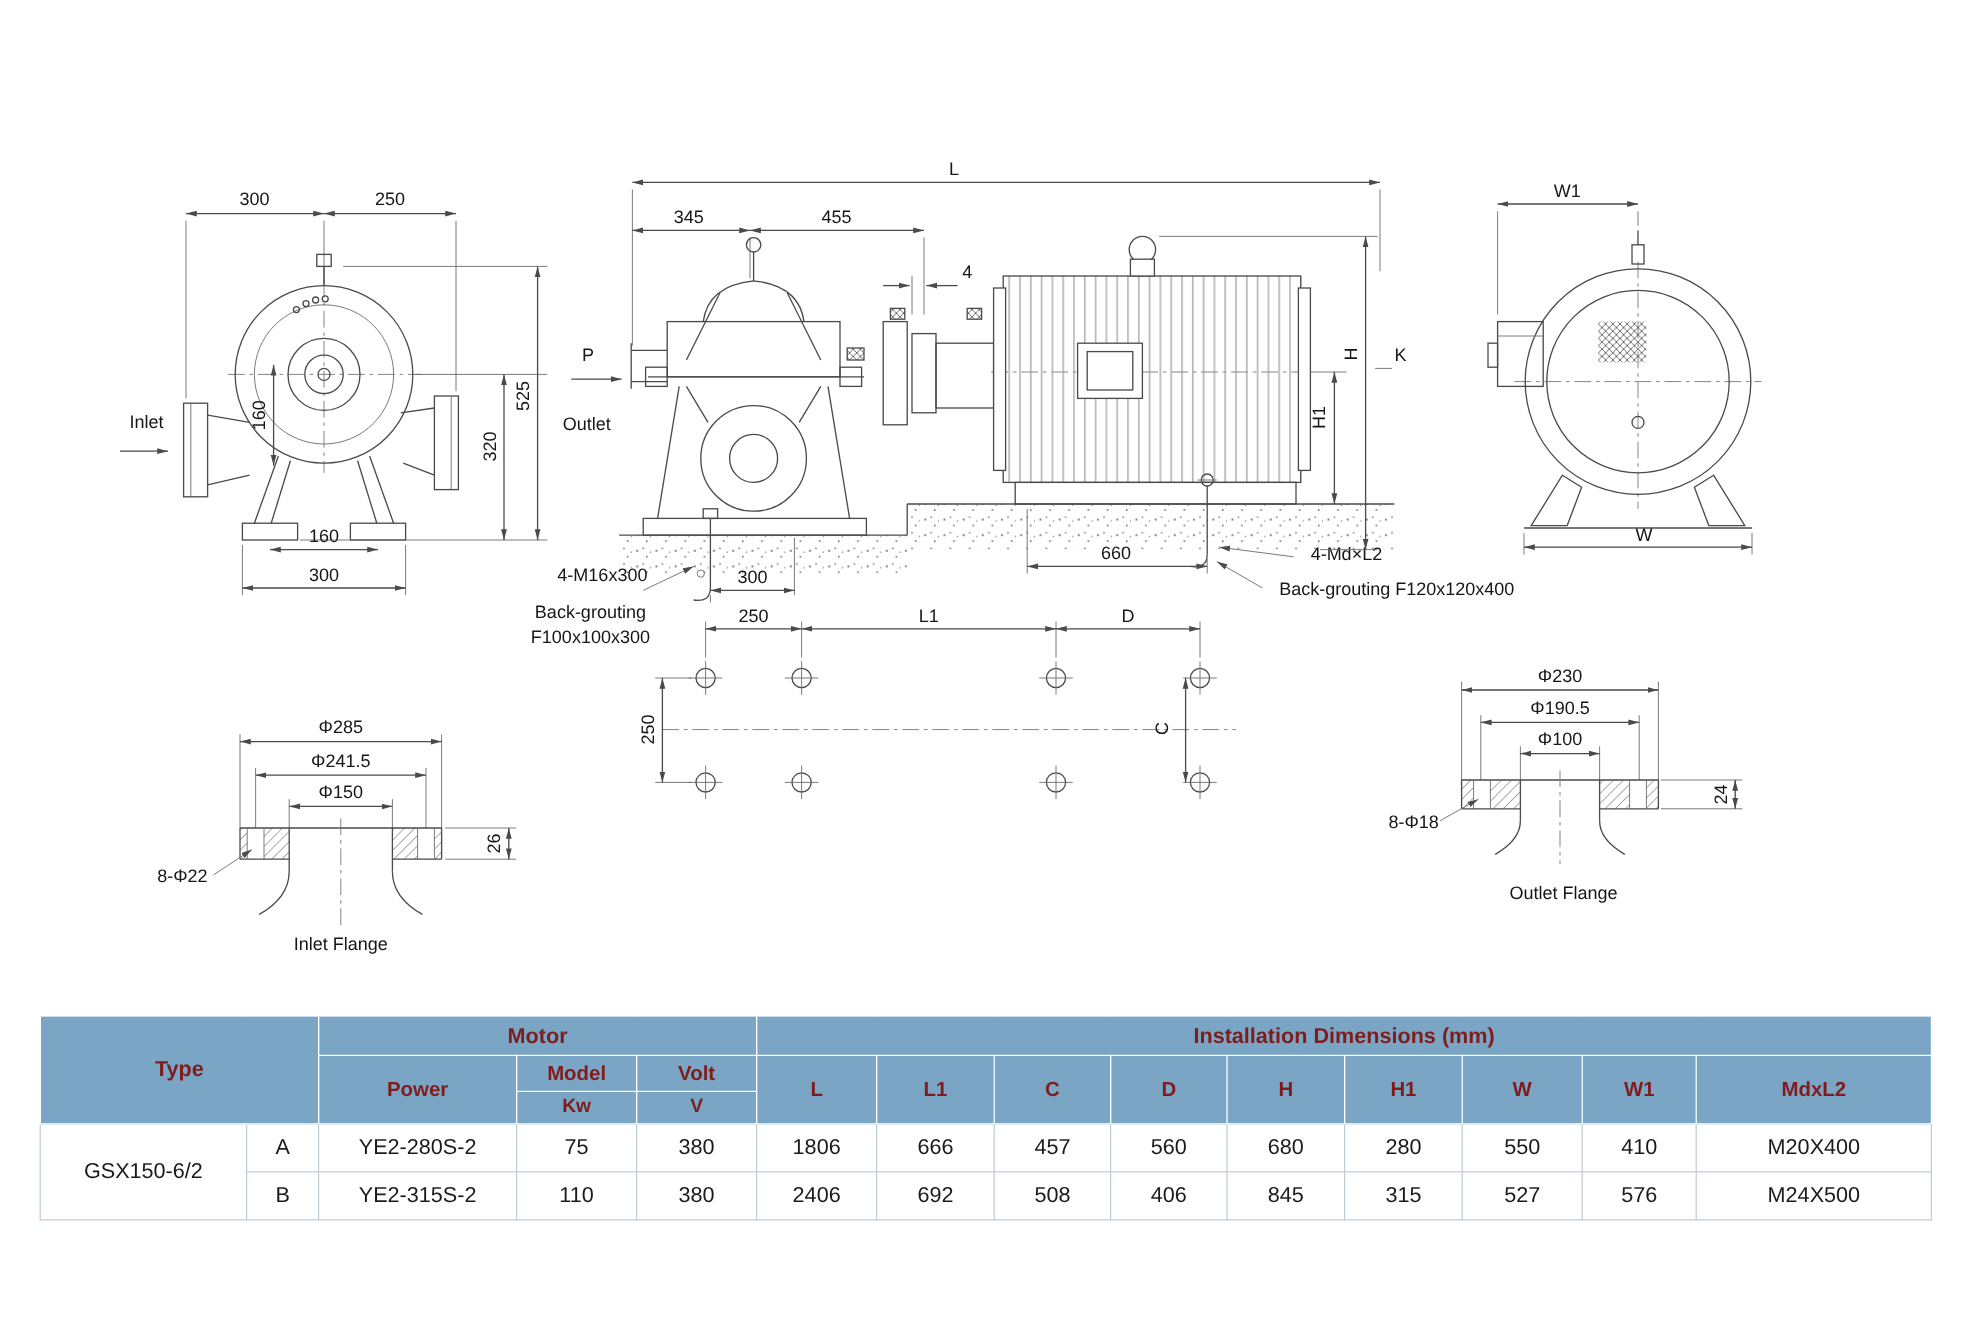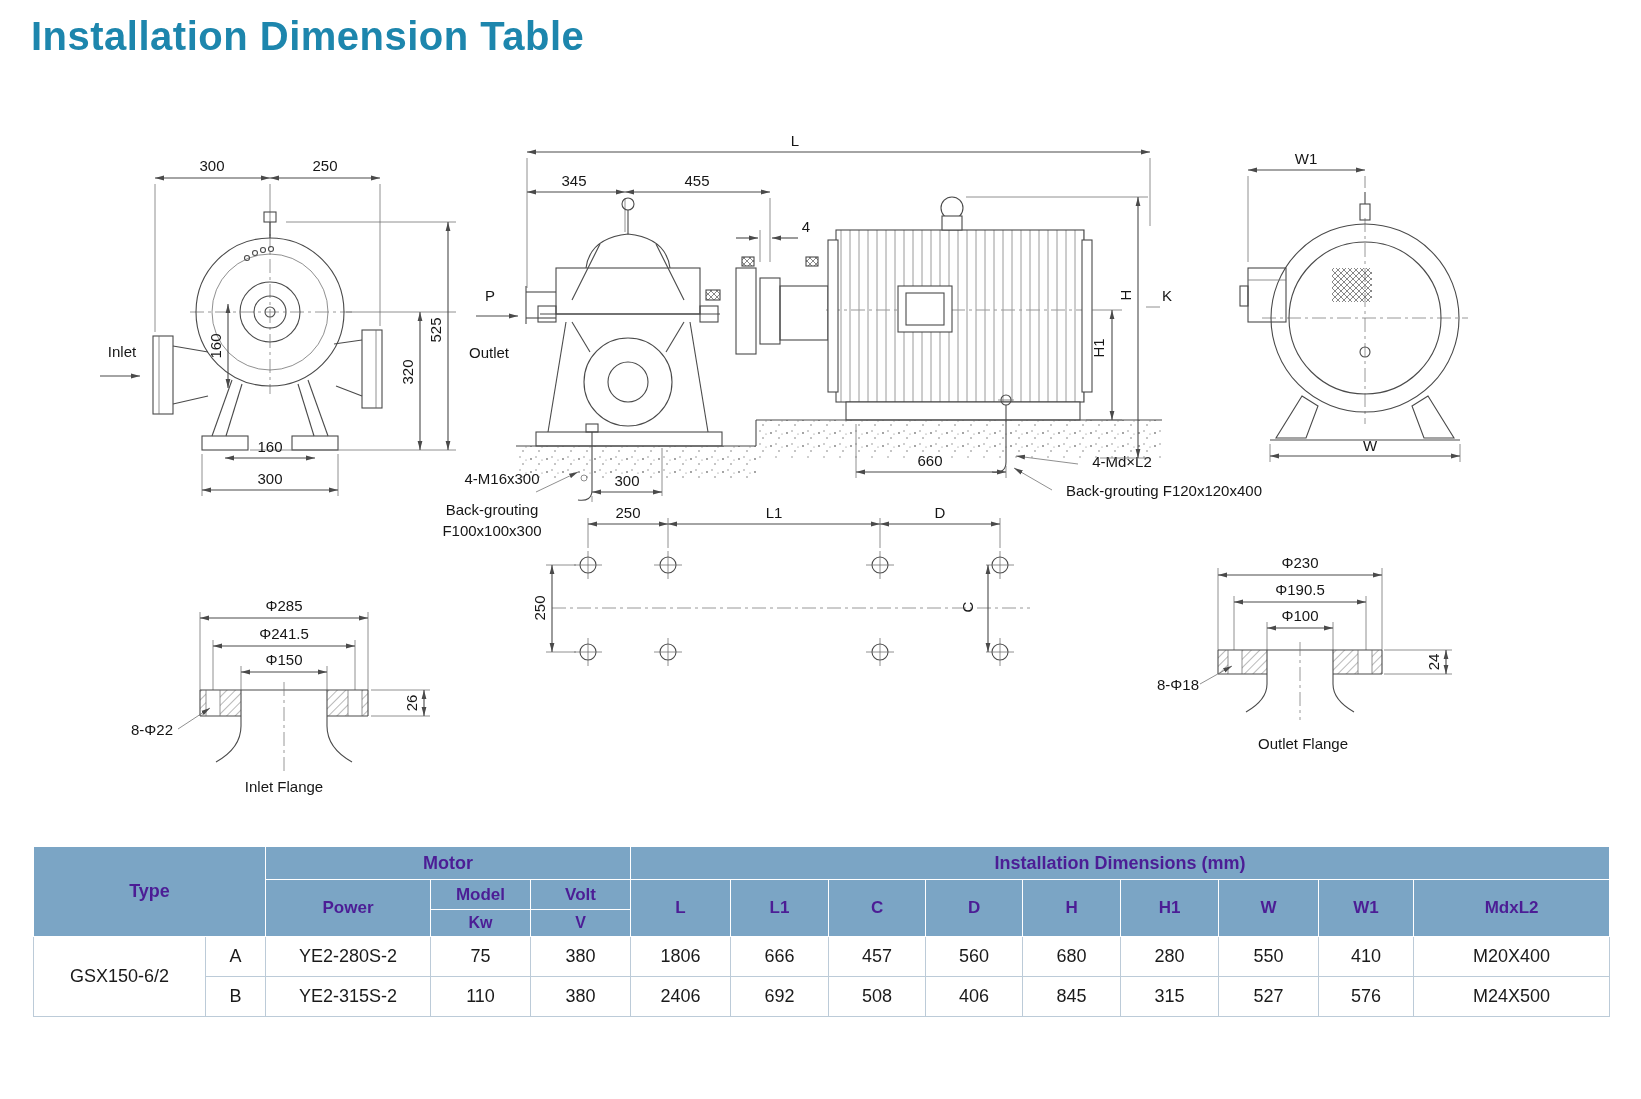--- a/index.html
+++ b/index.html
@@ -10,33 +10,32 @@
 
   
   svg.dwg { position:absolute; left:0; top:0; fill:none; stroke:#4a4a4a; stroke-width:1.1; }
   svg.dwg .thin { stroke-width:.75; stroke:#6b6b6b; }
   svg.dwg .cl   { stroke-width:.75; stroke:#777; stroke-dasharray:14 4 3 4; }
   svg.dwg text  { stroke:none; fill:#161616; font-size:15px; font-family:"Liberation Sans",sans-serif; text-anchor:middle; }
 
   
   .table-wrap { position:absolute; left:33px; top:846px; }
   table.dims { border-collapse:collapse; table-layout:fixed; width:1576px; background:#fff; border:1px solid #b5c2cc; }
-  table.dims th { background:#7ba5c5; color:#4c1d95; border:1px solid #fff; font-weight:700; font-size:17px; padding:0; text-align:center; }
+  table.dims th { background:#7ba5c5; color:#7f1d1d; border:1px solid #fff; font-weight:700; font-size:17px; padding:0; text-align:center; }
   table.dims td { border:1px solid #bccbd8; color:#1a1a1a; text-align:center; font-size:18px; padding:0; }
   tr.hrow1 th { height:33px; font-size:18px; }
   tr.hrow2 th { height:30px; }
   tr.hrow3 th { height:27px; font-size:16px; }
   tr.drow  td { height:40px; }
 </style>
 </head>
 <body>
 
 <div class="page">
 
-  <h1 class="page-title">Installation Dimension Table</h1>
 
   <svg class="dwg" width="1641" height="840" viewBox="0 0 1641 840">
     <defs>
       <marker id="arr" viewBox="0 0 9 6" refX="9" refY="3" markerWidth="9" markerHeight="6" markerUnits="userSpaceOnUse" orient="auto-start-reverse">
         <path d="M0,0.6 L9,3 L0,5.4 Z" fill="#4a4a4a" stroke="none"></path>
       </marker>
       <pattern id="hatch" width="6" height="6" patternUnits="userSpaceOnUse" patternTransform="rotate(45)">
         <line x1="0" y1="0" x2="0" y2="6" stroke="#666" stroke-width="0.9"></line>
       </pattern>
       <pattern id="cross" width="6" height="6" patternUnits="userSpaceOnUse">

